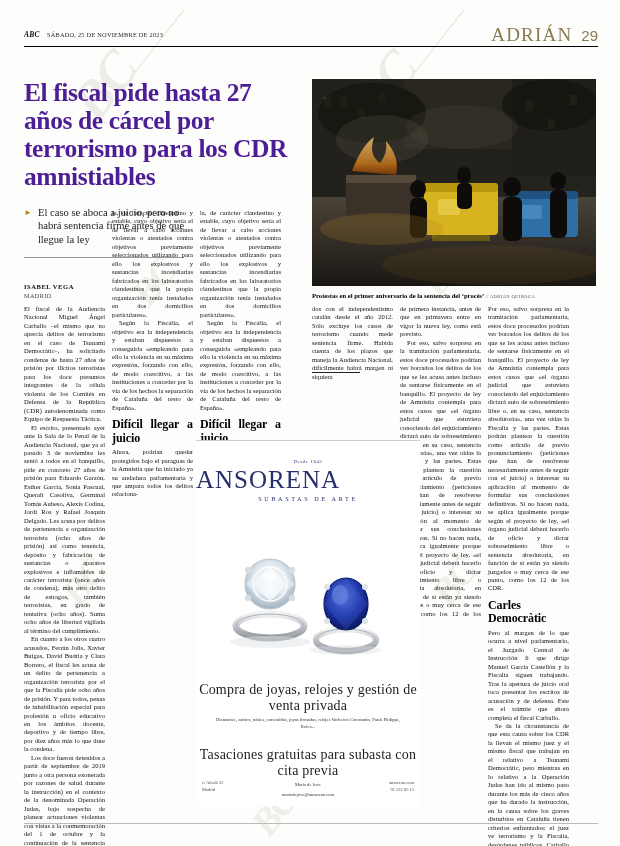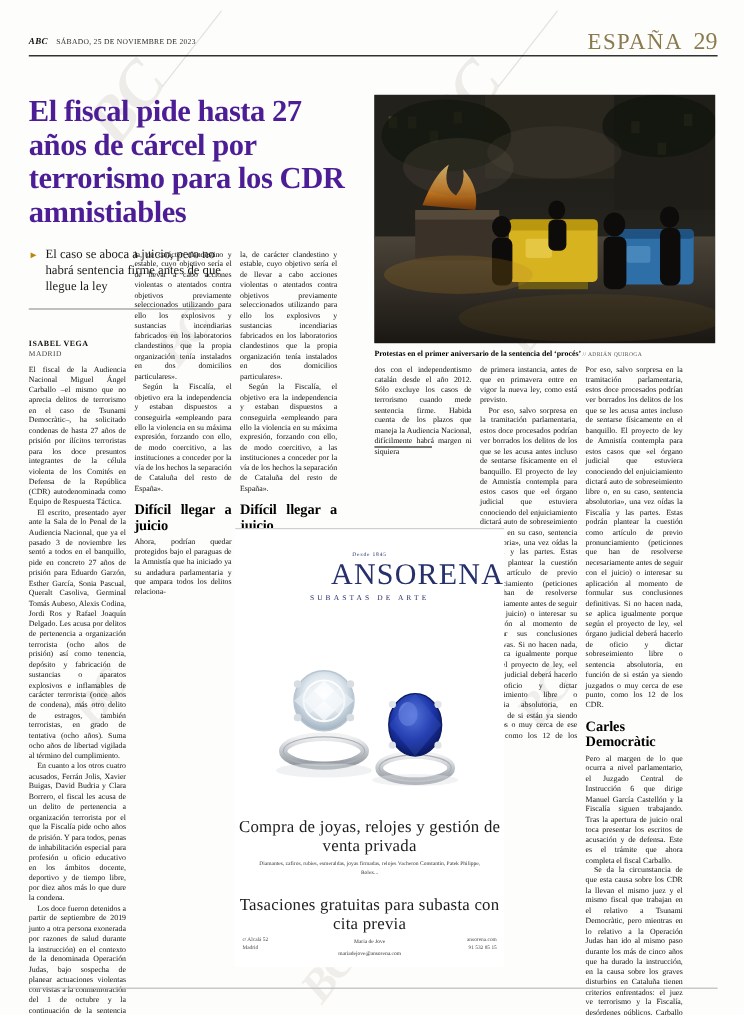--- a/index.html
+++ b/index.html
@@ -53,22 +53,22 @@
   .section-head {
     position: absolute; right: 22px; top: 24px;
     display: flex; align-items: baseline; gap: 9px;
   }
   .section-name {
     font-family: "Liberation Serif", serif;
     font-size: 19px; letter-spacing: 1.2px;
     color: #8a7a4e;
   }
   .page-num {
-    font-family: Liberation Serif, serif;
-    font-size: 20px; color: #8a7a4e;
+    font-family: Liberation Sans, sans-serif;
+    font-size: 15px; color: #8a7a4e;
   }
   .rule-top {
     position: absolute; left: 24px; right: 22px; top: 46px;
     height: 1px; background: #000;
   }
   
   .headline {
     position: absolute; left: 24px; top: 79px; width: 280px;
     font-family: "Liberation Serif", serif;
     font-weight: 700; font-size: 25.5px; line-height: 1.10;
@@ -156,21 +156,21 @@
     width: 224px; height: 366px;
     background: #fff;
     border-top: 1px solid #cfcfcf;
   }
   .ad-est {
     text-align: center; margin-top: 18px;
     font-family: "Liberation Serif", serif;
     font-size: 4.6px; letter-spacing: 0.7px; color: #26306b;
   }
   .ad-brand {
-    text-align: right; margin-top: 2px;
+    text-align: left; margin-top: 2px;
     font-family: "Liberation Serif", serif;
     font-size: 25px; letter-spacing: 1px;
     color: #26306b;
   }
   .ad-sub {
     text-align: center; margin-top: 1px;
     font-family: "Liberation Serif", serif;
     font-size: 6.2px; letter-spacing: 2.6px; color: #26306b;
   }
   .ad-img { position: relative; height: 170px; margin-top: 6px; }
@@ -223,21 +223,21 @@
   <div class="wm small" style="left:240px; top:520px;">BC</div>
   <div class="wm small" style="left:60px; top:560px;">BC</div>
   <div class="wm small" style="left:430px; top:560px;">BC</div>
   <div class="wm small" style="left:250px; top:790px;">BC</div>
 
   <div class="masthead">
     <span class="abc-logo">ABC</span>
     <span class="dateline">SÁBADO, 25 DE NOVIEMBRE DE 2023</span>
   </div>
   <div class="section-head">
-    <span class="section-name">ESPAÑA</span>
+    <span class="section-name">ADRIÁN</span>
     <span class="page-num">29</span>
   </div>
   <div class="rule-top"></div>
 
   <div class="headline">El fiscal pide hasta 27 años de cárcel por terrorismo para los CDR amnistiables</div>
 
   <div class="subhead-wrap">
     <div class="subhead">
       <span class="tri">►</span>
       <span>El caso se aboca a juicio, pero no habrá sentencia firme antes de que llegue la ley</span>

